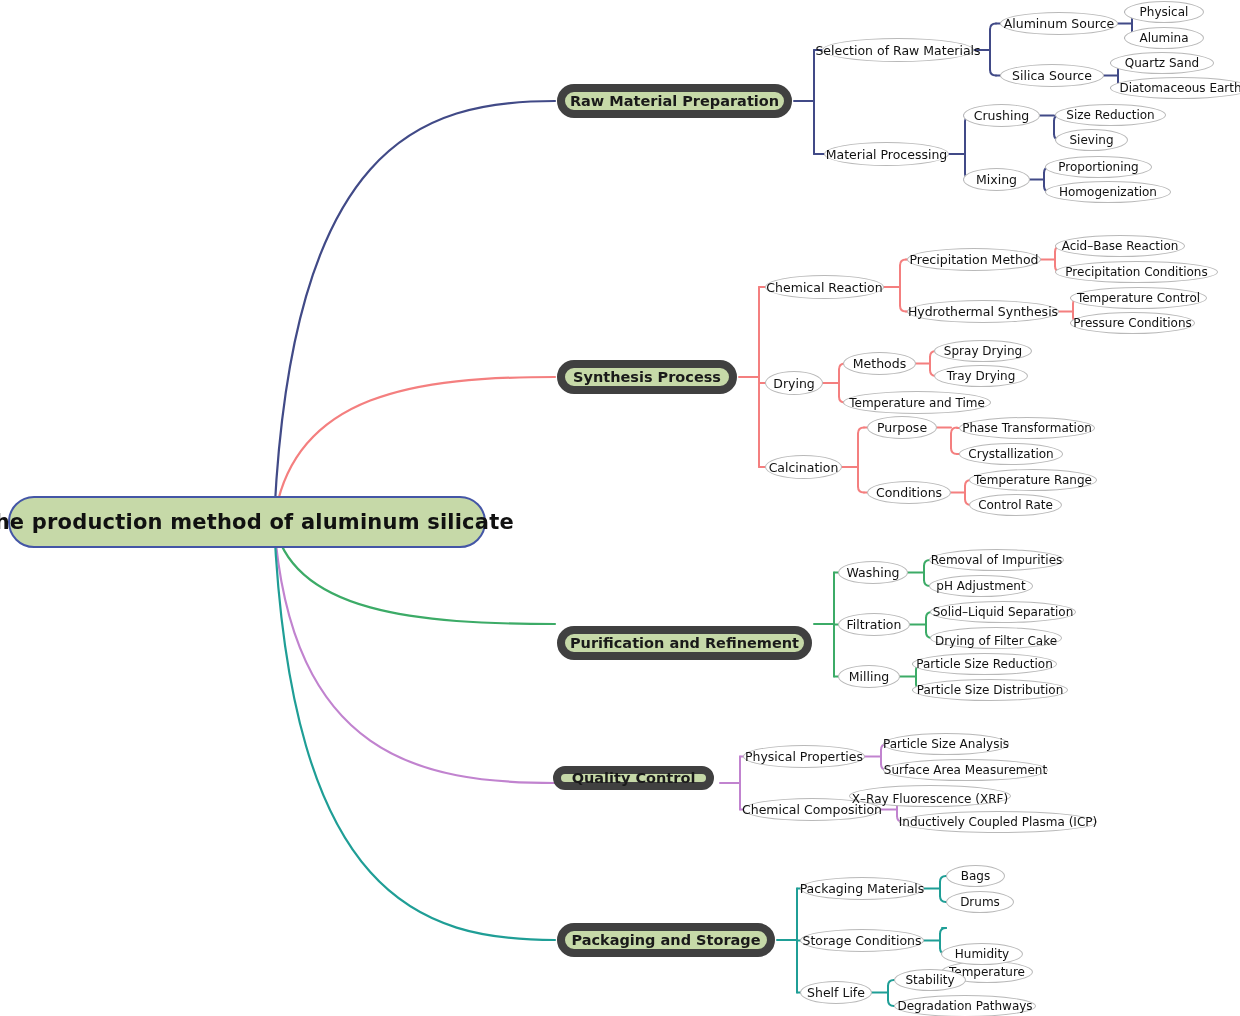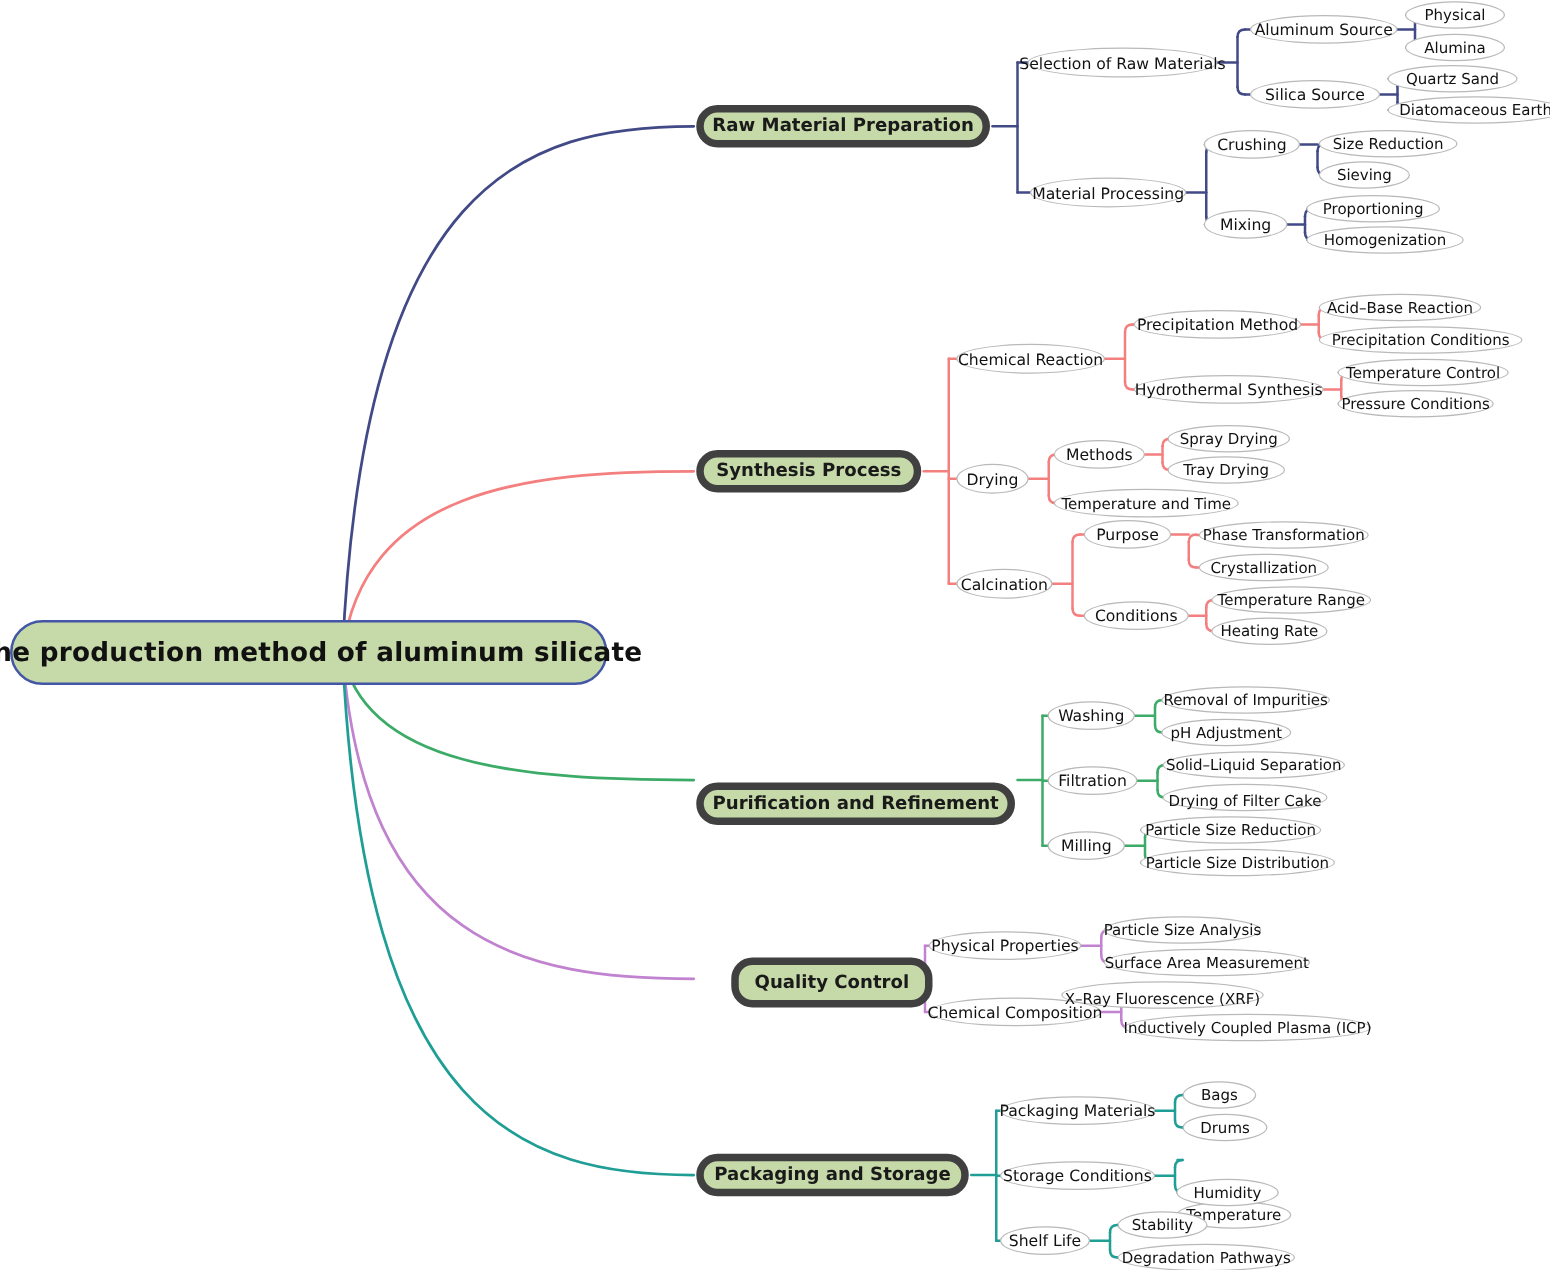--- a/index.html
+++ b/index.html
@@ -18,21 +18,21 @@
     border:2.5px solid #4456a6;
     border-radius:26px;
     color:#111111;
     font-size:21px;
     font-weight:bold;
     letter-spacing:.2px;
   }
   
   .n-l1{
     background:#c6d9a8;
-    border:6px solid #404040;
+    border:8px solid #404040;
     border-radius:17px;
     color:#1a1a1a;
     font-size:14.5px;
     font-weight:bold;
   }
   
   .n-l2,.n-l3{
     background:#ffffff;
     border:1px solid #b9b9b9;
     border-radius:50%/50%;
@@ -308,21 +308,21 @@
       <div class="node n-l3" style="left: 959px; top: 443px; width: 104px; height: 22px;">
         <span class="lbl">Crystallization</span>
       </div>
       <div class="node n-l2" style="left: 867px; top: 481px; width: 84px; height: 23px;">
         <span class="lbl">Conditions</span>
       </div>
       <div class="node n-l3" style="left: 969px; top: 469px; width: 128px; height: 22px;">
         <span class="lbl">Temperature Range</span>
       </div>
       <div class="node n-l3" style="left: 969px; top: 494px; width: 93px; height: 22px;">
-        <span class="lbl">Heating Rate</span>
+        <span class="lbl">Control Rate</span>
       </div>
       <div class="node n-l1" style="left: 557px; top: 626px; width: 255px; height: 34px;">
         <span class="lbl">Purification and Refinement</span>
       </div>
       <div class="node n-l2" style="left: 838px; top: 561px; width: 70px; height: 23px;">
         <span class="lbl">Washing</span>
       </div>
       <div class="node n-l3" style="left: 929px; top: 549px; width: 135px; height: 22px;">
         <span class="lbl">Removal of Impurities</span>
       </div>
@@ -340,21 +340,21 @@
       </div>
       <div class="node n-l2" style="left: 838px; top: 665px; width: 62px; height: 23px;">
         <span class="lbl">Milling</span>
       </div>
       <div class="node n-l3" style="left: 912px; top: 653px; width: 145px; height: 22px;">
         <span class="lbl">Particle Size Reduction</span>
       </div>
       <div class="node n-l3" style="left: 912px; top: 679px; width: 156px; height: 22px;">
         <span class="lbl">Particle Size Distribution</span>
       </div>
-      <div class="node n-l1" style="left: 585px; top: 766px; width: 161px; height: 40px;">
+      <div class="node n-l1" style="left: 553px; top: 766px; width: 161px; height: 24px;">
         <span class="lbl">Quality Control</span>
       </div>
       <div class="node n-l2" style="left: 743px; top: 745px; width: 122px; height: 23px;">
         <span class="lbl">Physical Properties</span>
       </div>
       <div class="node n-l3" style="left: 883px; top: 733px; width: 126px; height: 22px;">
         <span class="lbl">Particle Size Analysis</span>
       </div>
       <div class="node n-l3" style="left: 883px; top: 759px; width: 165px; height: 22px;">
         <span class="lbl">Surface Area Measurement</span>

